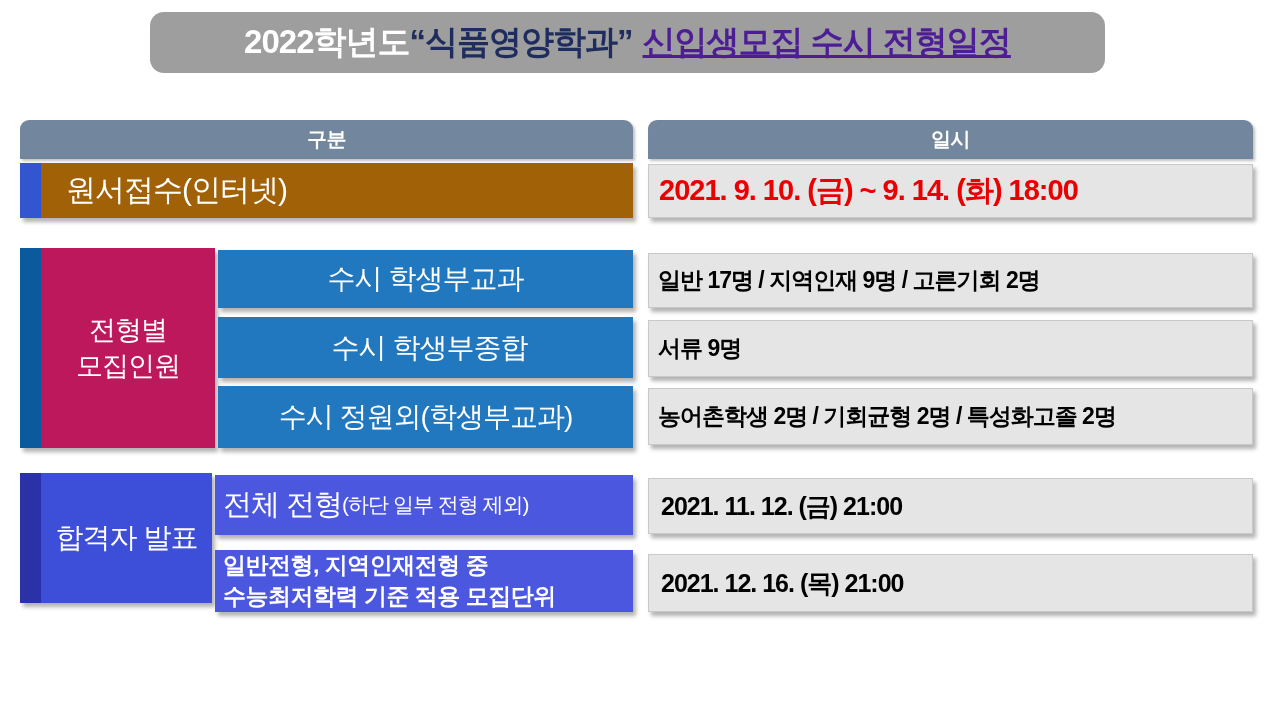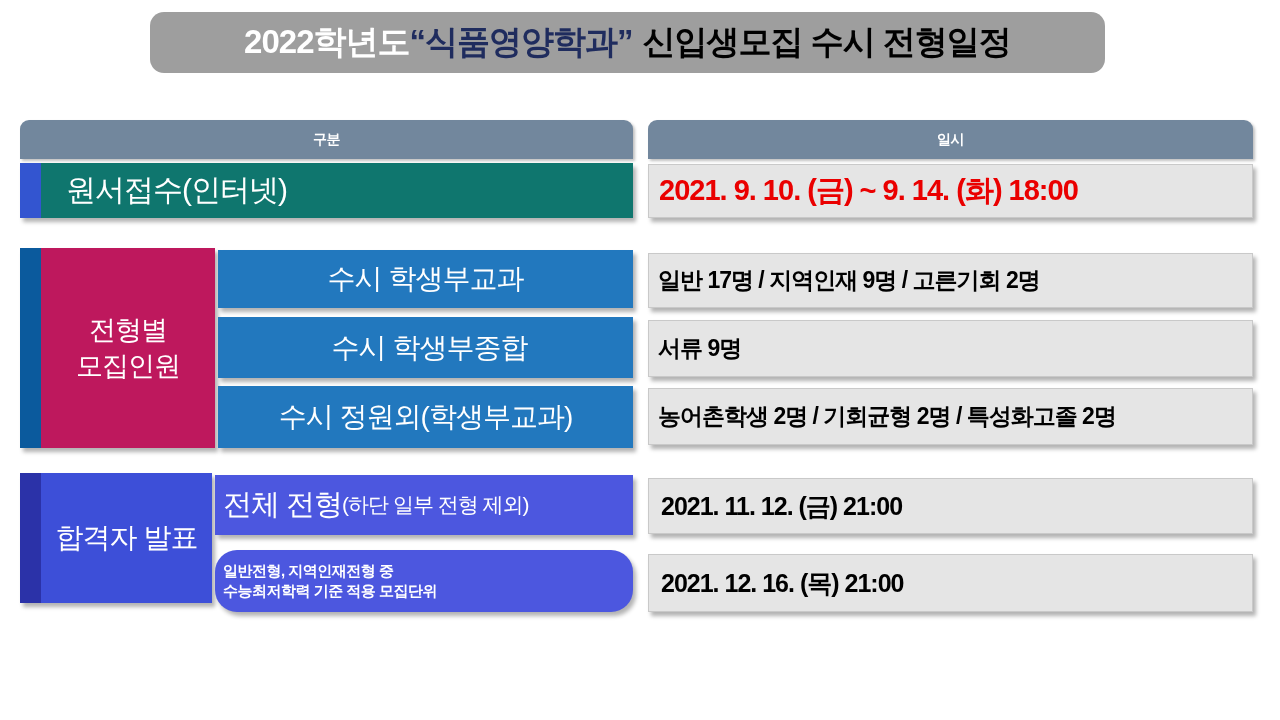--- a/index.html
+++ b/index.html
@@ -9,47 +9,47 @@
   }
   
   .banner{
     position:absolute;left:150px;top:12px;width:955px;height:61px;
     background:#9E9E9E;border-radius:14px;
     display:flex;align-items:center;justify-content:center;
     font-size:33px;font-weight:bold;letter-spacing:-1px;
   }
   .banner .t-year{color:#FFFFFF;}
   .banner .t-dept{color:#1F2C5E;}
-  .banner .t-subject{color:#000000;margin-left:10px;}
+  .banner .t-subject{color:#4c1d95;margin-left:10px;text-decoration:underline;}
   
   .colhead{
     position:absolute;top:120px;height:39px;background:#72879D;
     border-radius:9px 9px 0 0;
     display:flex;align-items:center;justify-content:center;
-    color:#fff;font-size:14px;font-weight:bold;letter-spacing:-0.5px;
+    color:#fff;font-size:20px;font-weight:bold;letter-spacing:-0.5px;
     box-shadow:2px 2px 3px rgba(0,0,0,0.25);
   }
   .colhead.cat{left:20px;width:613px;}
   .colhead.dt{left:648px;width:605px;}
   
   .bluecell{
     position:absolute;color:#fff;display:flex;align-items:center;
     box-shadow:3px 4px 4px rgba(0,0,0,0.30);letter-spacing:-1px;
     box-sizing:border-box;
   }
   .whitecell{
     position:absolute;background:#e5e5e5;border:1px solid #C9C9C9;
     box-shadow:3px 4px 4px rgba(0,0,0,0.30);
     display:flex;align-items:center;box-sizing:border-box;
     color:#000;font-weight:bold;letter-spacing:-1px;
   }
   
   .app-label{
     left:20px;top:163px;width:613px;height:55px;
-    background:#0f766e;border-left:21px solid #3355D0;
+    background:#a16207;border-left:21px solid #3355D0;
     font-size:30px;padding-left:25px;
   }
   .app-value{
     left:648px;top:164px;width:605px;height:54px;
     color:#EA0000;font-size:29px;padding-left:10px;
   }
   
   .quota-block{
     left:20px;top:248px;width:195px;height:200px;
     background:#be185d;border-left:21px solid #0B5A9D;
@@ -69,21 +69,21 @@
     left:20px;top:473px;width:192px;height:130px;
     background:#3D4FD8;border-left:21px solid #2B32A8;
     justify-content:center;font-size:28px;
   }
   .ann-row{background:#4C57DF;left:215px;width:418px;}
   .ann-row.r0{top:475px;height:60px;padding-left:8px;font-size:29px;}
   .ann-row.r0 .sub{font-size:21px;letter-spacing:-1px;}
   .ann-row.r1{
     top:550px;height:62px;padding-left:8px;
     flex-direction:column;align-items:flex-start;justify-content:center;
-    font-size:15px;font-weight:bold;line-height:1.35;letter-spacing:-0.5px;border-radius:22px;
+    font-size:23px;font-weight:bold;line-height:1.35;letter-spacing:-0.5px;
   }
   .ann-val{left:648px;width:605px;font-size:25px;padding-left:12px;}
   .ann-val.v0{top:478px;height:56px;}
   .ann-val.v1{top:554px;height:58px;}
 </style>
 </head>
 <body>
 
 <div class="stage">
 

